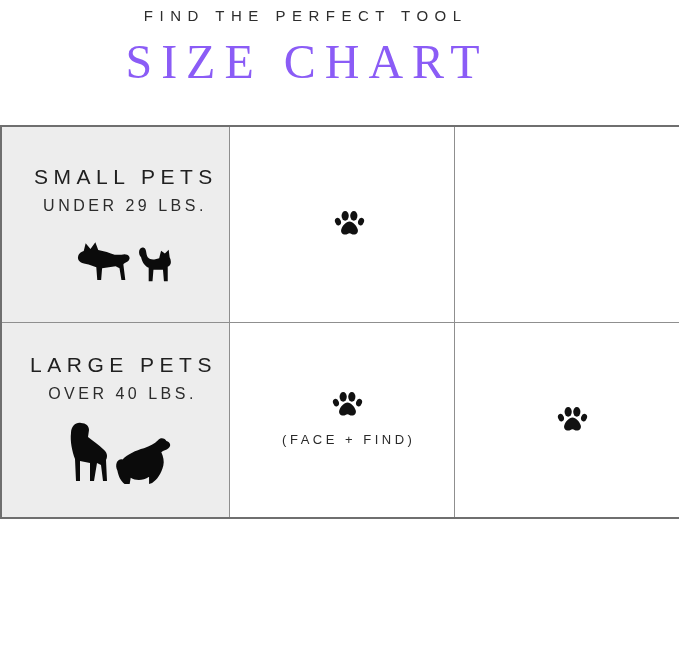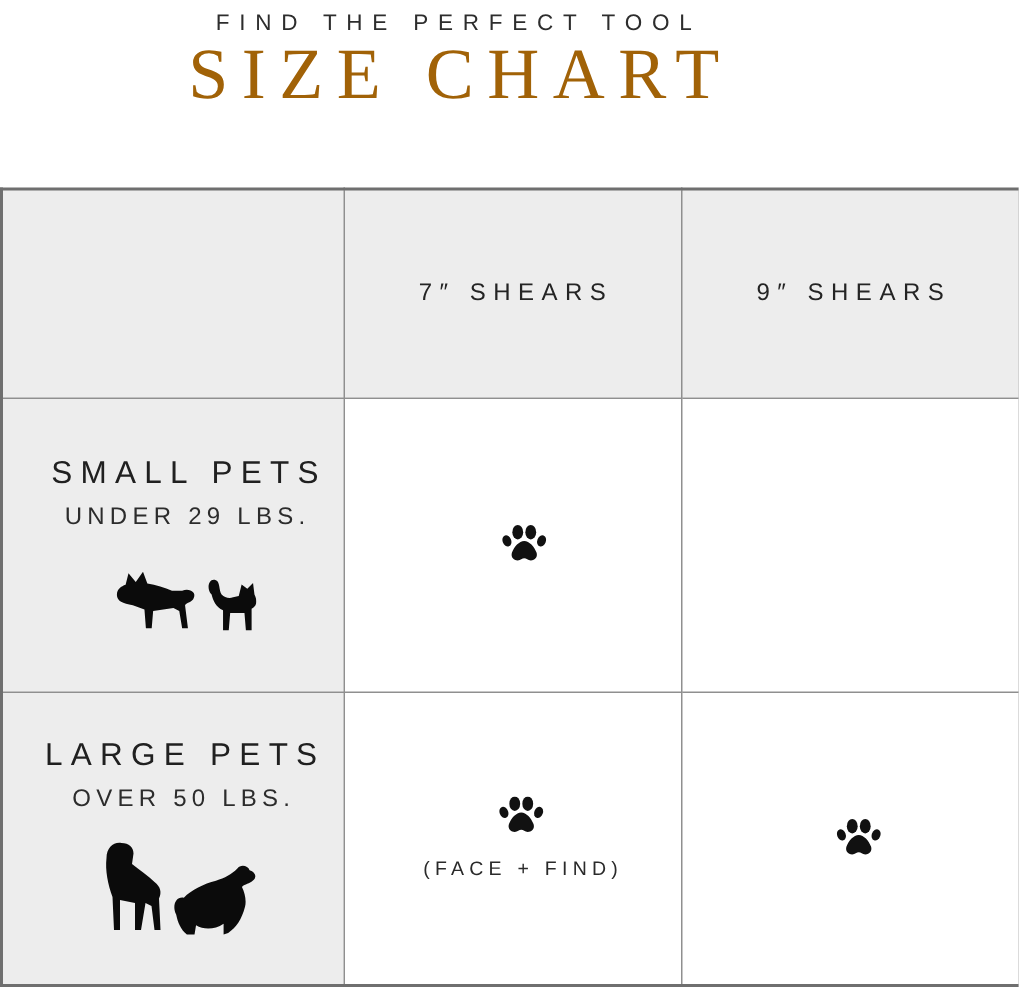--- a/index.html
+++ b/index.html
@@ -26,27 +26,27 @@
     padding-top:7px;
   }
   .eyebrow{
     font-size:15px;
     letter-spacing:6.5px;
     font-weight:400;
     color:#2d2d2d;
     text-indent:6.5px; 
   }
   .title{
-    margin-top:0;
+    margin-top:12px;
     font-family:"Liberation Serif", "DejaVu Serif", serif;
     font-size:48px;
     font-weight:400;
     letter-spacing:9px;
     text-indent:9px;
-    color:#a16207;
+    color:#8b5cf6;
     line-height:1.1;
   }
 
   
   table.size-table{
     width:679px;
     border-collapse:collapse;
     table-layout:fixed;
     border:2px solid var(--outer-line);
   }
@@ -114,25 +114,20 @@
   </header>
 
   <table class="size-table">
     <colgroup>
         <col class="c0">
         <col class="c1">
         <col class="c2">
       </colgroup>
 
     <tbody>
-        <tr class="head-row">
-      <td class="gray"></td>
-      <td class="gray colhead">7″ SHEARS</td>
-      <td class="gray colhead">9″ SHEARS</td>
-    </tr>
 
     <tr class="row-small">
       <td class="gray">
         <div class="row-title">SMALL PETS</div>
         <div class="row-sub">UNDER 29 LBS.</div>
         <div class="icons small-icons">
           <svg width="58" height="43" viewBox="0 0 60 44">
             <path d="M2 17 C2 13 5 11 8 10 L10 2 L15 8 L20 1 L23 9 C29 10 35 12 40 14 L47 14 C52 12 57 15 55 19 C54 22 50 22 49 24 L51 40 L47 40 L45 28 L41 26 L27 28 L26 40 L22 40 L21 27 L13 24 C6 23 2 21 2 17 Z"></path>
           </svg>
           <svg width="37" height="40" viewBox="0 0 38 42">
@@ -150,21 +145,21 @@
             <path d="M32 22 C39 22 46 30 49 38 C51 44 47 49 41 49 C37 49 35 46 32 46 C29 46 27 49 23 49 C17 49 13 44 15 38 C18 30 25 22 32 22 Z"></path>
           </svg>
         </div>
       </td>
       <td class="white"></td>
     </tr>
 
     <tr class="row-large">
       <td class="gray">
         <div class="row-title">LARGE PETS</div>
-        <div class="row-sub">OVER 50 LBS.</div>
+        <div class="row-sub">OVER 40 LBS.</div>
         <div class="icons large-icons">
           <svg width="48" height="70" viewBox="0 0 48 70">
             <path d="M7 16 C7 9 12 5 17 6 C22 6 25 9 25 13 L24 20 C29 24 35 28 39 32 C43 35 44 39 42 43 L43 64 L39 64 L37 48 L33 46 L30 64 L26 64 L26 46 L16 44 L16 64 L12 64 L11 42 C8 34 6 24 7 16 Z"></path>
           </svg>
           <svg width="64" height="51" viewBox="0 0 62 50">
             <path d="M3 34 C0 28 3 22 8 23 C13 18 21 14 29 12 C35 10 39 8 43 4 C45 1 50 2 51 5 C55 6 56 10 53 12 C51 14 48 14 46 16 C48 20 49 25 48 29 C46 37 42 43 37 46 L34 47 L34 40 C28 44 21 44 16 41 L15 47 L10 47 C6 44 4 39 3 34 Z"></path>
           </svg>
         </div>
       </td>
       <td class="white">

